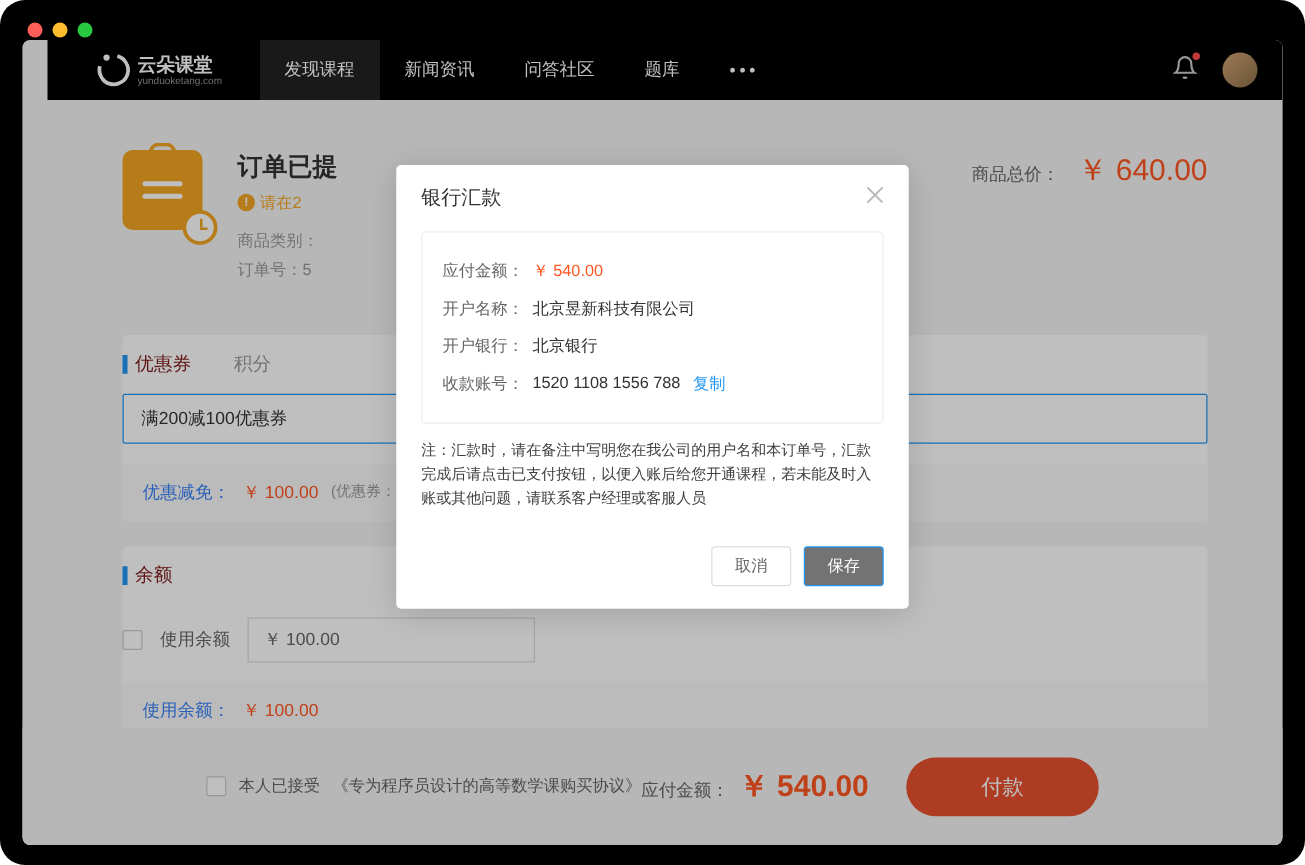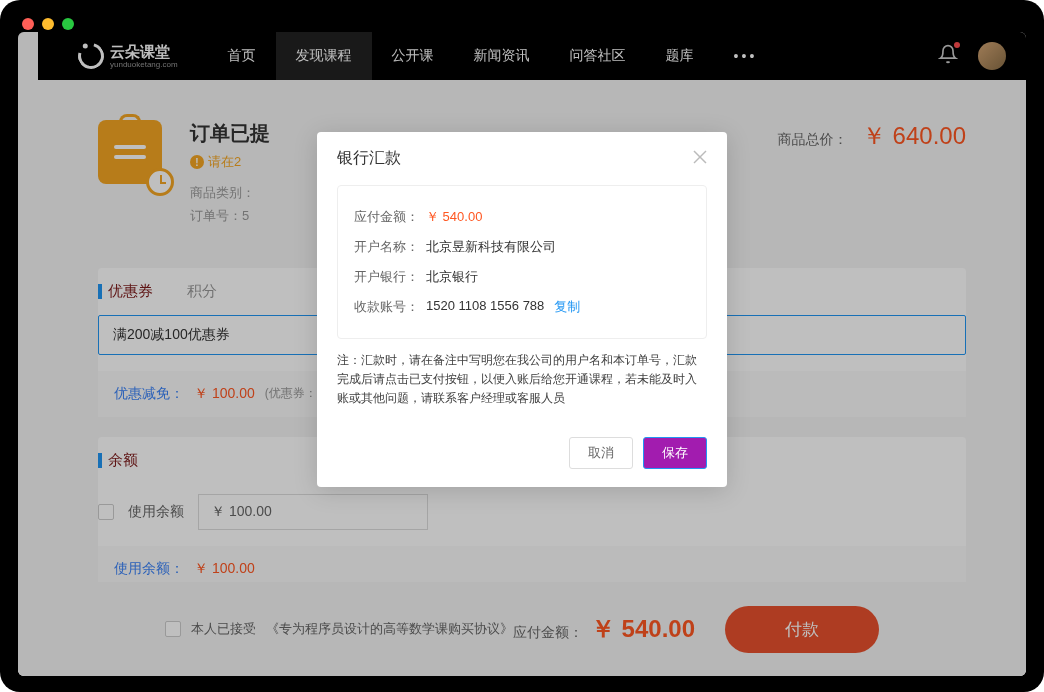--- a/index.html
+++ b/index.html
@@ -90,21 +90,21 @@
     .modal-body { padding: 0 20px 16px; }
     .payment-box { border: 1px solid #eee; border-radius: 4px; padding: 16px; }
     .payment-row { display: flex; font-size: 13px; padding: 6px 0; }
     .payment-row-label { color: #666; width: 72px; }
     .payment-row-value { color: #333; }
     .payment-row-value.amount { color: #ff5722; font-weight: 500; }
     .copy-link { color: #2196f3; margin-left: 10px; cursor: pointer; }
     .modal-note { font-size: 12px; color: #404040; line-height: 1.6; margin-top: 12px; font-family: Liberation Serif, serif; }
     .modal-footer { padding: 12px 20px 18px; display: flex; justify-content: flex-end; gap: 10px; }
     .btn { padding: 6px 18px; font-size: 13px; border-radius: 3px; cursor: pointer; border: 1px solid #ddd; background: #fff; color: #666; }
-    .btn.primary { background: #a21caf; border-color: #2196f3; color: #fff; }
+    .btn.primary { background: #737373; border-color: #2196f3; color: #fff; }
   </style>
 </head>
 <body>
 
 <div class="window-frame">
   <div class="traffic-lights">
     <div class="traffic-light tl-close"></div>
     <div class="traffic-light tl-min"></div>
     <div class="traffic-light tl-max"></div>
   </div>
@@ -112,23 +112,21 @@
   <div class="app-chrome">
     <div class="topbar">
       <div class="logo">
         <div class="logo-icon"></div>
         <div>
           <span class="logo-text">云朵课堂</span>
           <span class="logo-sub">yunduoketang.com</span>
         </div>
       </div>
       <div class="nav">
-        <div class="nav-item">首页</div>
         <div class="nav-item active">发现课程</div>
-        <div class="nav-item">公开课</div>
         <div class="nav-item">新闻资讯</div>
         <div class="nav-item">问答社区</div>
         <div class="nav-item">题库</div>
         <div class="nav-item nav-dots">•••</div>
       </div>
       <div class="topbar-right">
         <div class="bell-wrap">
           <svg width="20" height="20" viewBox="0 0 24 24" fill="none" stroke="#ccc" stroke-width="2">
               <path d="M18 8A6 6 0 0 0 6 8c0 7-3 9-3 9h18s-3-2-3-9"></path>
               <path d="M13.73 21a2 2 0 0 1-3.46 0"></path>

